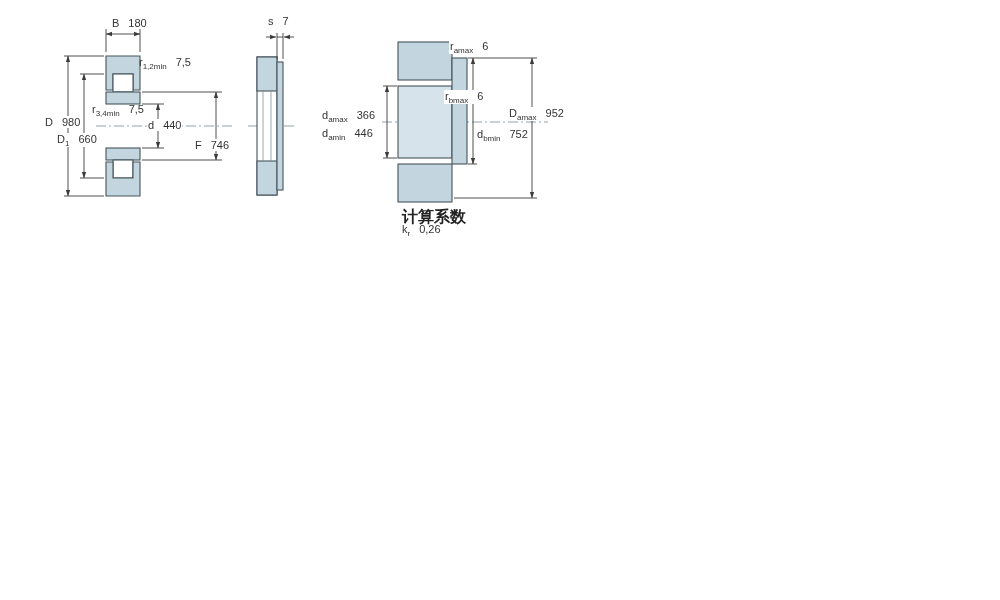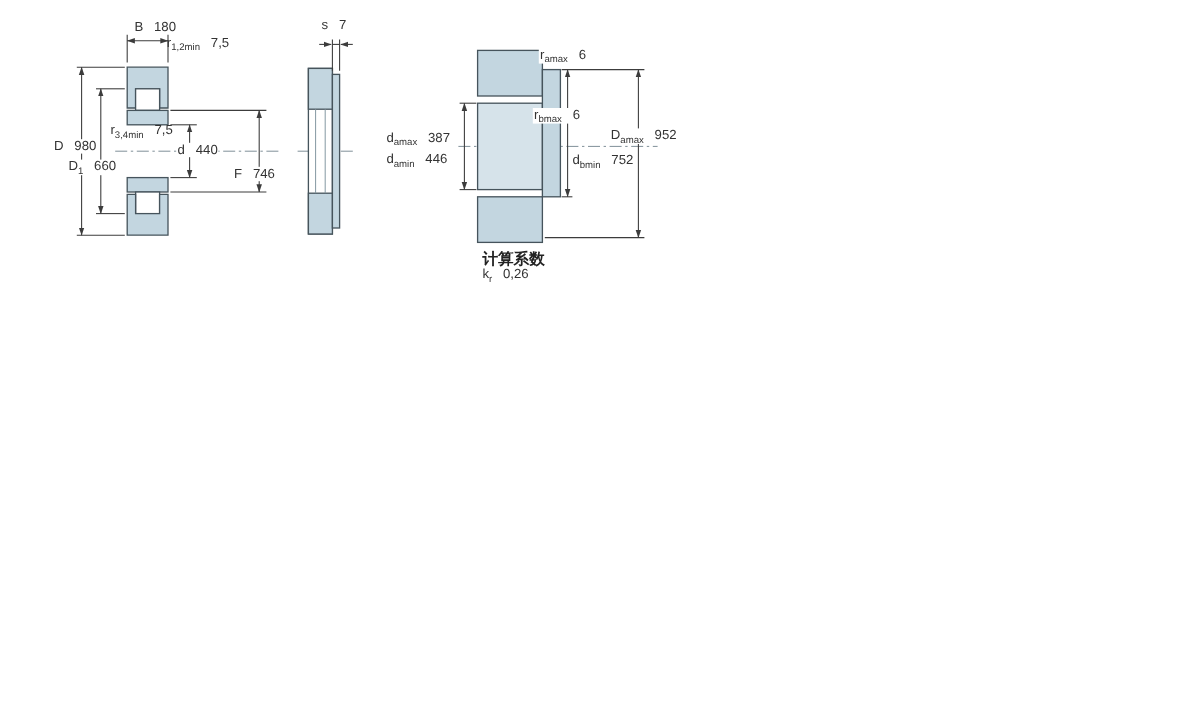--- a/index.html
+++ b/index.html
@@ -15,21 +15,21 @@
   .thin  { stroke:#7e939e; stroke-width:0.8; }
   .cl    { stroke:#7a8a93; stroke-width:0.8; stroke-dasharray:10 3 2 3; fill:none; }
 
   
   .dim-label { position:absolute; font-size:11px; color:#333; white-space:nowrap; line-height:12px; }
   .dim-label.bg { background:#fff; padding:0 1px; }
   .sym {}
   .sub { font-size:8px; position:relative; top:2.5px; }
   .sub:empty { display:none; }
   .val { margin-left:9px; }
-  .factors-title { position:absolute; font-size:13px; font-weight:bold; color:#222; white-space:nowrap; }
+  .factors-title { position:absolute; font-size:16px; font-weight:bold; color:#222; white-space:nowrap; }
 </style>
 </head>
 <body>
 
 <div class="canvas">
 
   <svg class="drawing" width="1000" height="600" viewBox="0 0 1000 600">
     <defs>
       <marker id="arr" viewBox="0 0 10 10" refX="9.5" refY="5" markerWidth="7.5" markerHeight="7.5" orient="auto-start-reverse">
         <path d="M0,1.6 L10,5 L0,8.4 Z" fill="#3c3c3c"></path>
@@ -102,21 +102,21 @@
       <line class="dim" x1="473" y1="58" x2="473" y2="164" marker-start="url(#arr)" marker-end="url(#arr)"></line>
 
       <line class="dim" x1="454" y1="198" x2="537" y2="198"></line>
       <line class="dim" x1="532" y1="58" x2="532" y2="198" marker-start="url(#arr)" marker-end="url(#arr)"></line>
     </g>
   </svg>
 
   <div class="dim-label" style="left:112px;top:17px">
     <span class="sym">B</span><span class="val">180</span>
   </div>
-  <div class="dim-label" style="left:139px;top:30px">
+  <div class="dim-label" style="left:139px;top:56px">
     <span class="sym">r</span><span class="sub">1,2min</span><span class="val">7,5</span>
   </div>
   <div class="dim-label" style="left:92px;top:103px">
     <span class="sym">r</span><span class="sub">3,4min</span><span class="val">7,5</span>
   </div>
   <div class="dim-label bg" style="left:44px;top:116px">
     <span class="sym">D</span><span class="val">980</span>
   </div>
   <div class="dim-label bg" style="left:56px;top:133px">
     <span class="sym">D</span><span class="sub">1</span><span class="val">660</span>
@@ -132,21 +132,21 @@
     <span class="sym">s</span><span class="val">7</span>
   </div>
 
   <div class="dim-label bg" style="left:449px;top:40px">
     <span class="sym">r</span><span class="sub">amax</span><span class="val">6</span>
   </div>
   <div class="dim-label bg" style="left:444px;top:90px">
     <span class="sym">r</span><span class="sub">bmax</span><span class="val">6</span>
   </div>
   <div class="dim-label" style="left:322px;top:109px">
-    <span class="sym">d</span><span class="sub">amax</span><span class="val">387</span>
+    <span class="sym">d</span><span class="sub">amax</span><span class="val">366</span>
   </div>
   <div class="dim-label" style="left:322px;top:127px">
     <span class="sym">d</span><span class="sub">amin</span><span class="val">446</span>
   </div>
   <div class="dim-label bg" style="left:476px;top:128px">
     <span class="sym">d</span><span class="sub">bmin</span><span class="val">752</span>
   </div>
   <div class="dim-label bg" style="left:508px;top:107px">
     <span class="sym">D</span><span class="sub">amax</span><span class="val">952</span>
   </div>

